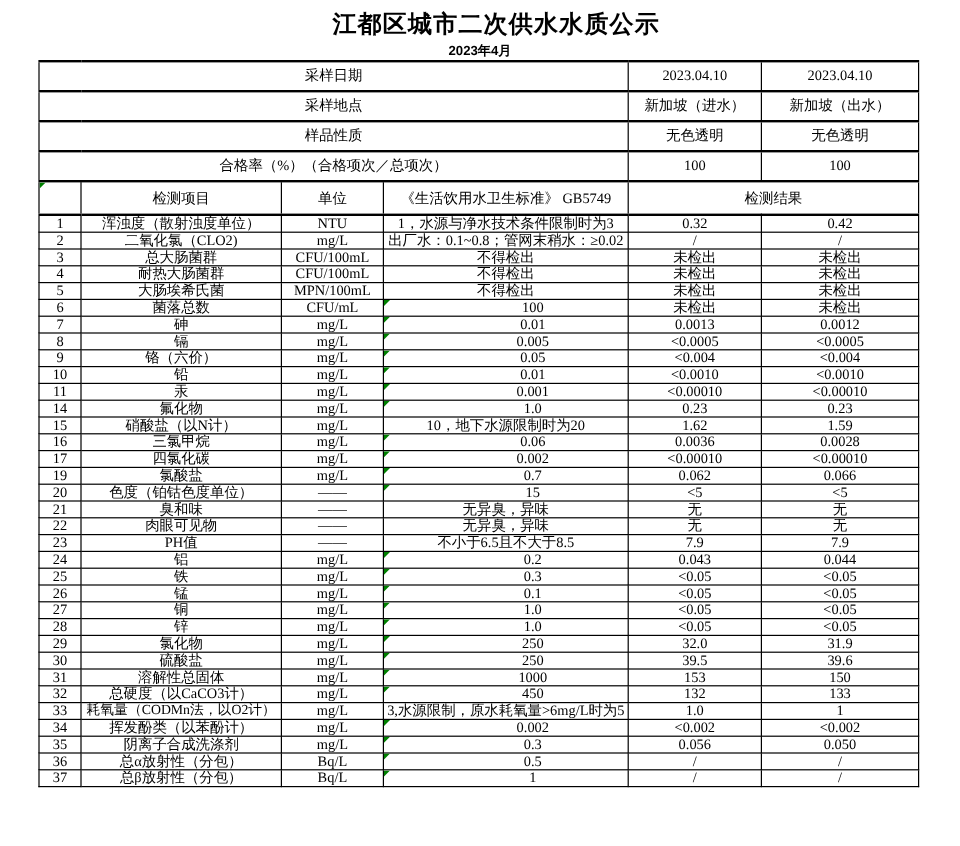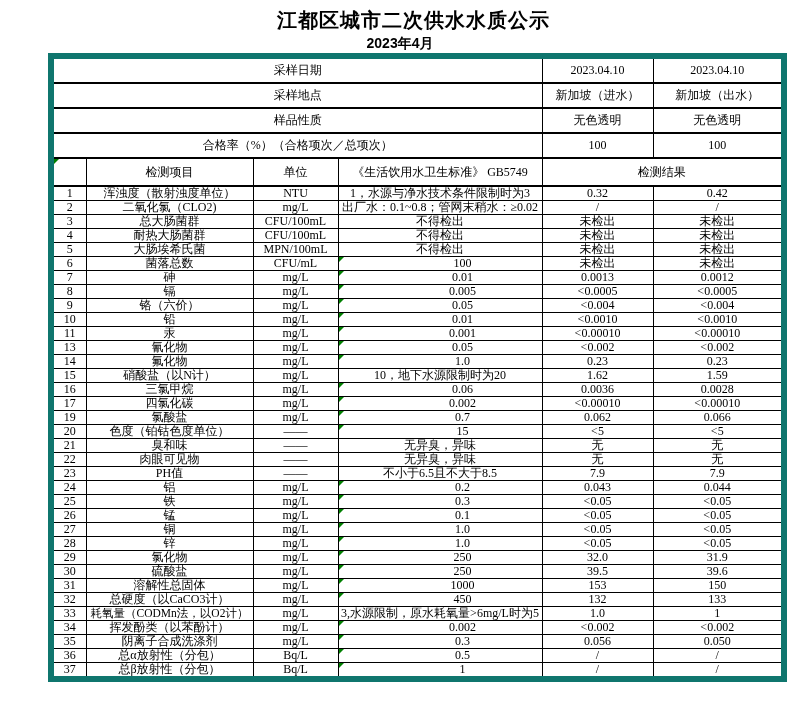--- a/index.html
+++ b/index.html
@@ -8,27 +8,27 @@
     font-family:"Liberation Serif","DejaVu Serif",serif;
     color:#000;
   }
   .page-title{
     font-size:20px;font-weight:bold;text-align:center;
     margin:7px 0 0 0;letter-spacing:1px;
     font-family:"Liberation Sans","DejaVu Sans",sans-serif;
     padding-left:27px;
   }
   .page-subtitle{
-    font-size:14px;font-weight:bold;text-align:center;margin:1px 0 0 0;
+    font-size:11px;font-weight:bold;text-align:center;margin:1px 0 0 0;
     font-family:"Liberation Sans","DejaVu Sans",sans-serif;
   }
   table.report{
     border-collapse:collapse;table-layout:fixed;
-    margin-left:48px;width:733px;
-    border:6px solid #0f766e;
+    margin-left:32px;width:733px;
+    border:1px solid #0f766e;
   }
   td,th{
     border:1px solid #000;
     padding:0 2px;
     font-size:12px;font-weight:normal;
     text-align:center;vertical-align:middle;
     overflow:hidden;white-space:nowrap;
   }
   tbody.info td{height:23px;border-top-width:2px;border-bottom-width:2px;}
   tbody.head th{height:26px;border-bottom-width:2px;}
@@ -183,28 +183,20 @@
   <tr>
     <td>11</td>
     <td class="left">汞</td>
     <td>mg/L</td>
     <td class="flag">0.001</td>
     <td>&lt;0.00010</td>
     <td>&lt;0.00010</td>
   </tr>
 
 
-  <tr>
-    <td>13</td>
-    <td class="left">氰化物</td>
-    <td>mg/L</td>
-    <td class="flag">0.05</td>
-    <td>&lt;0.002</td>
-    <td>&lt;0.002</td>
-  </tr>
 
   <tr>
     <td>14</td>
     <td class="left">氟化物</td>
     <td>mg/L</td>
     <td class="flag">1.0</td>
     <td>0.23</td>
     <td>0.23</td>
   </tr>
 

